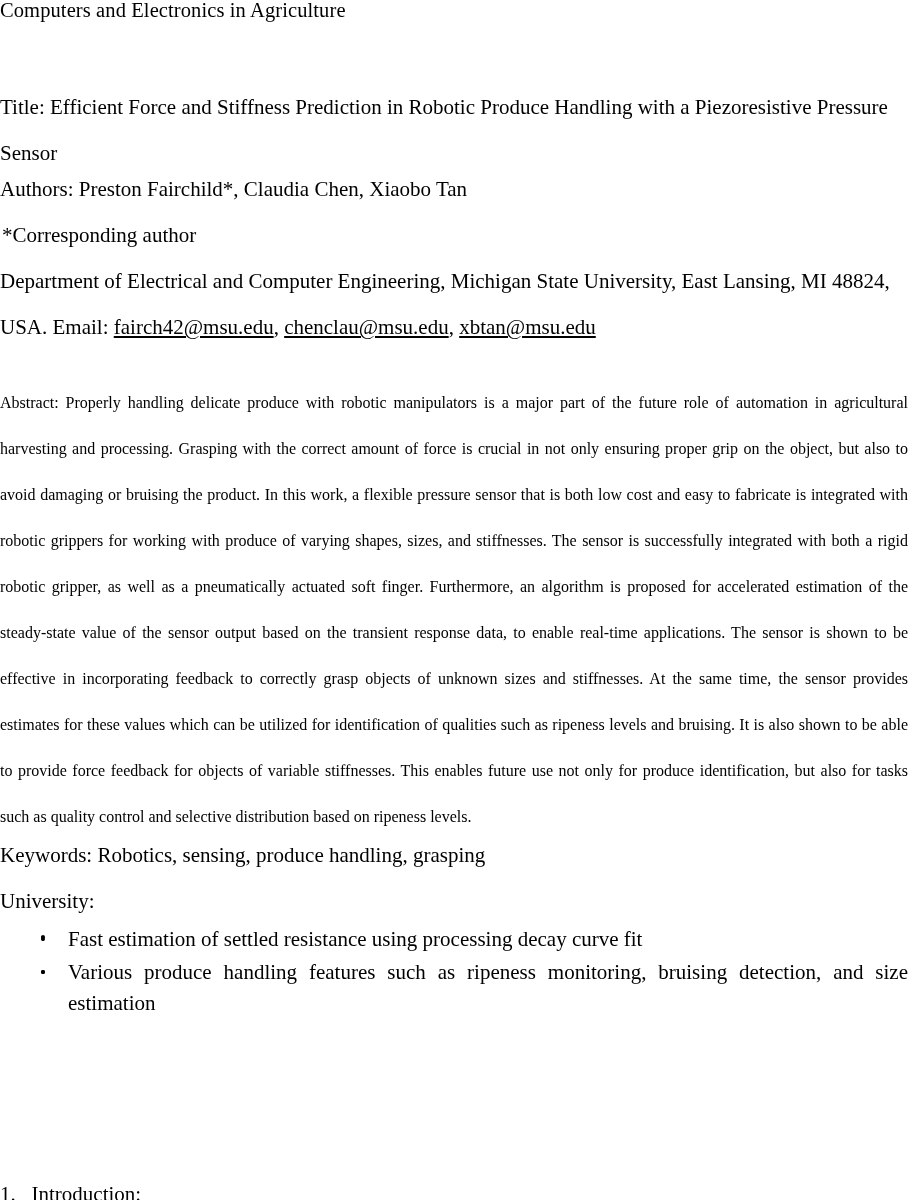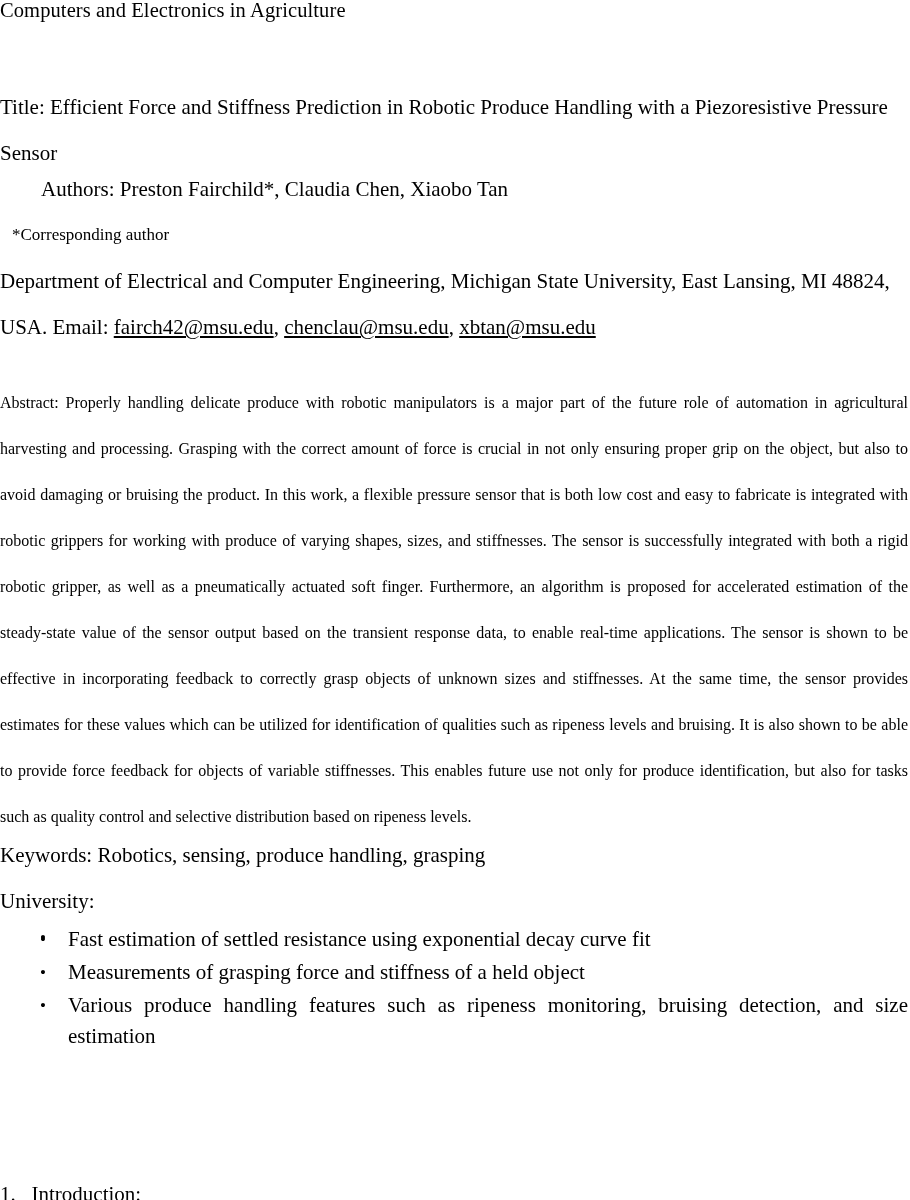--- a/index.html
+++ b/index.html
@@ -47,28 +47,27 @@
     line-height: 46px;
     text-align: left;
   }
 
   .authors-line {
     position: absolute;
     left: 0px;
     top: 166px;
     font-size: 21px;
     line-height: 46px;
-    padding-left: 41px;
   }
 
   .corresponding-line {
     position: absolute;
-    left: 12px;
+    left: 2px;
     top: 212px;
-    font-size: 17px;
+    font-size: 21px;
     line-height: 46px;
   }
 
   .affiliation-block {
     position: absolute;
     left: 0px;
     top: 258px;
     width: 908px;
     font-size: 21px;
     line-height: 46px;
@@ -167,25 +166,24 @@
   <div class="keywords-line">Keywords: Robotics, sensing, produce handling, grasping</div>
 
   <div class="highlights-line">University:</div>
 
   <ul class="highlights">
     <li>
       <span class="bullet-glyph">•</span>
     </li>
     <li>
       <span class="bullet-glyph">•</span>
-      <span>Fast estimation of settled resistance using exponential decay curve fit</span>
+      <span>Fast estimation of settled resistance using processing decay curve fit</span>
     </li>
     <li>
       <span class="bullet-glyph">•</span>
-      <span>Measurements of grasping force and stiffness of a held object</span>
     </li>
     <li>
       <span class="bullet-glyph">•</span>
       <span>Various produce handling features such as ripeness monitoring, bruising detection, and size estimation</span>
     </li>
   </ul>
 
   <div class="section-heading">1.   Introduction:</div>
 
 </div>

